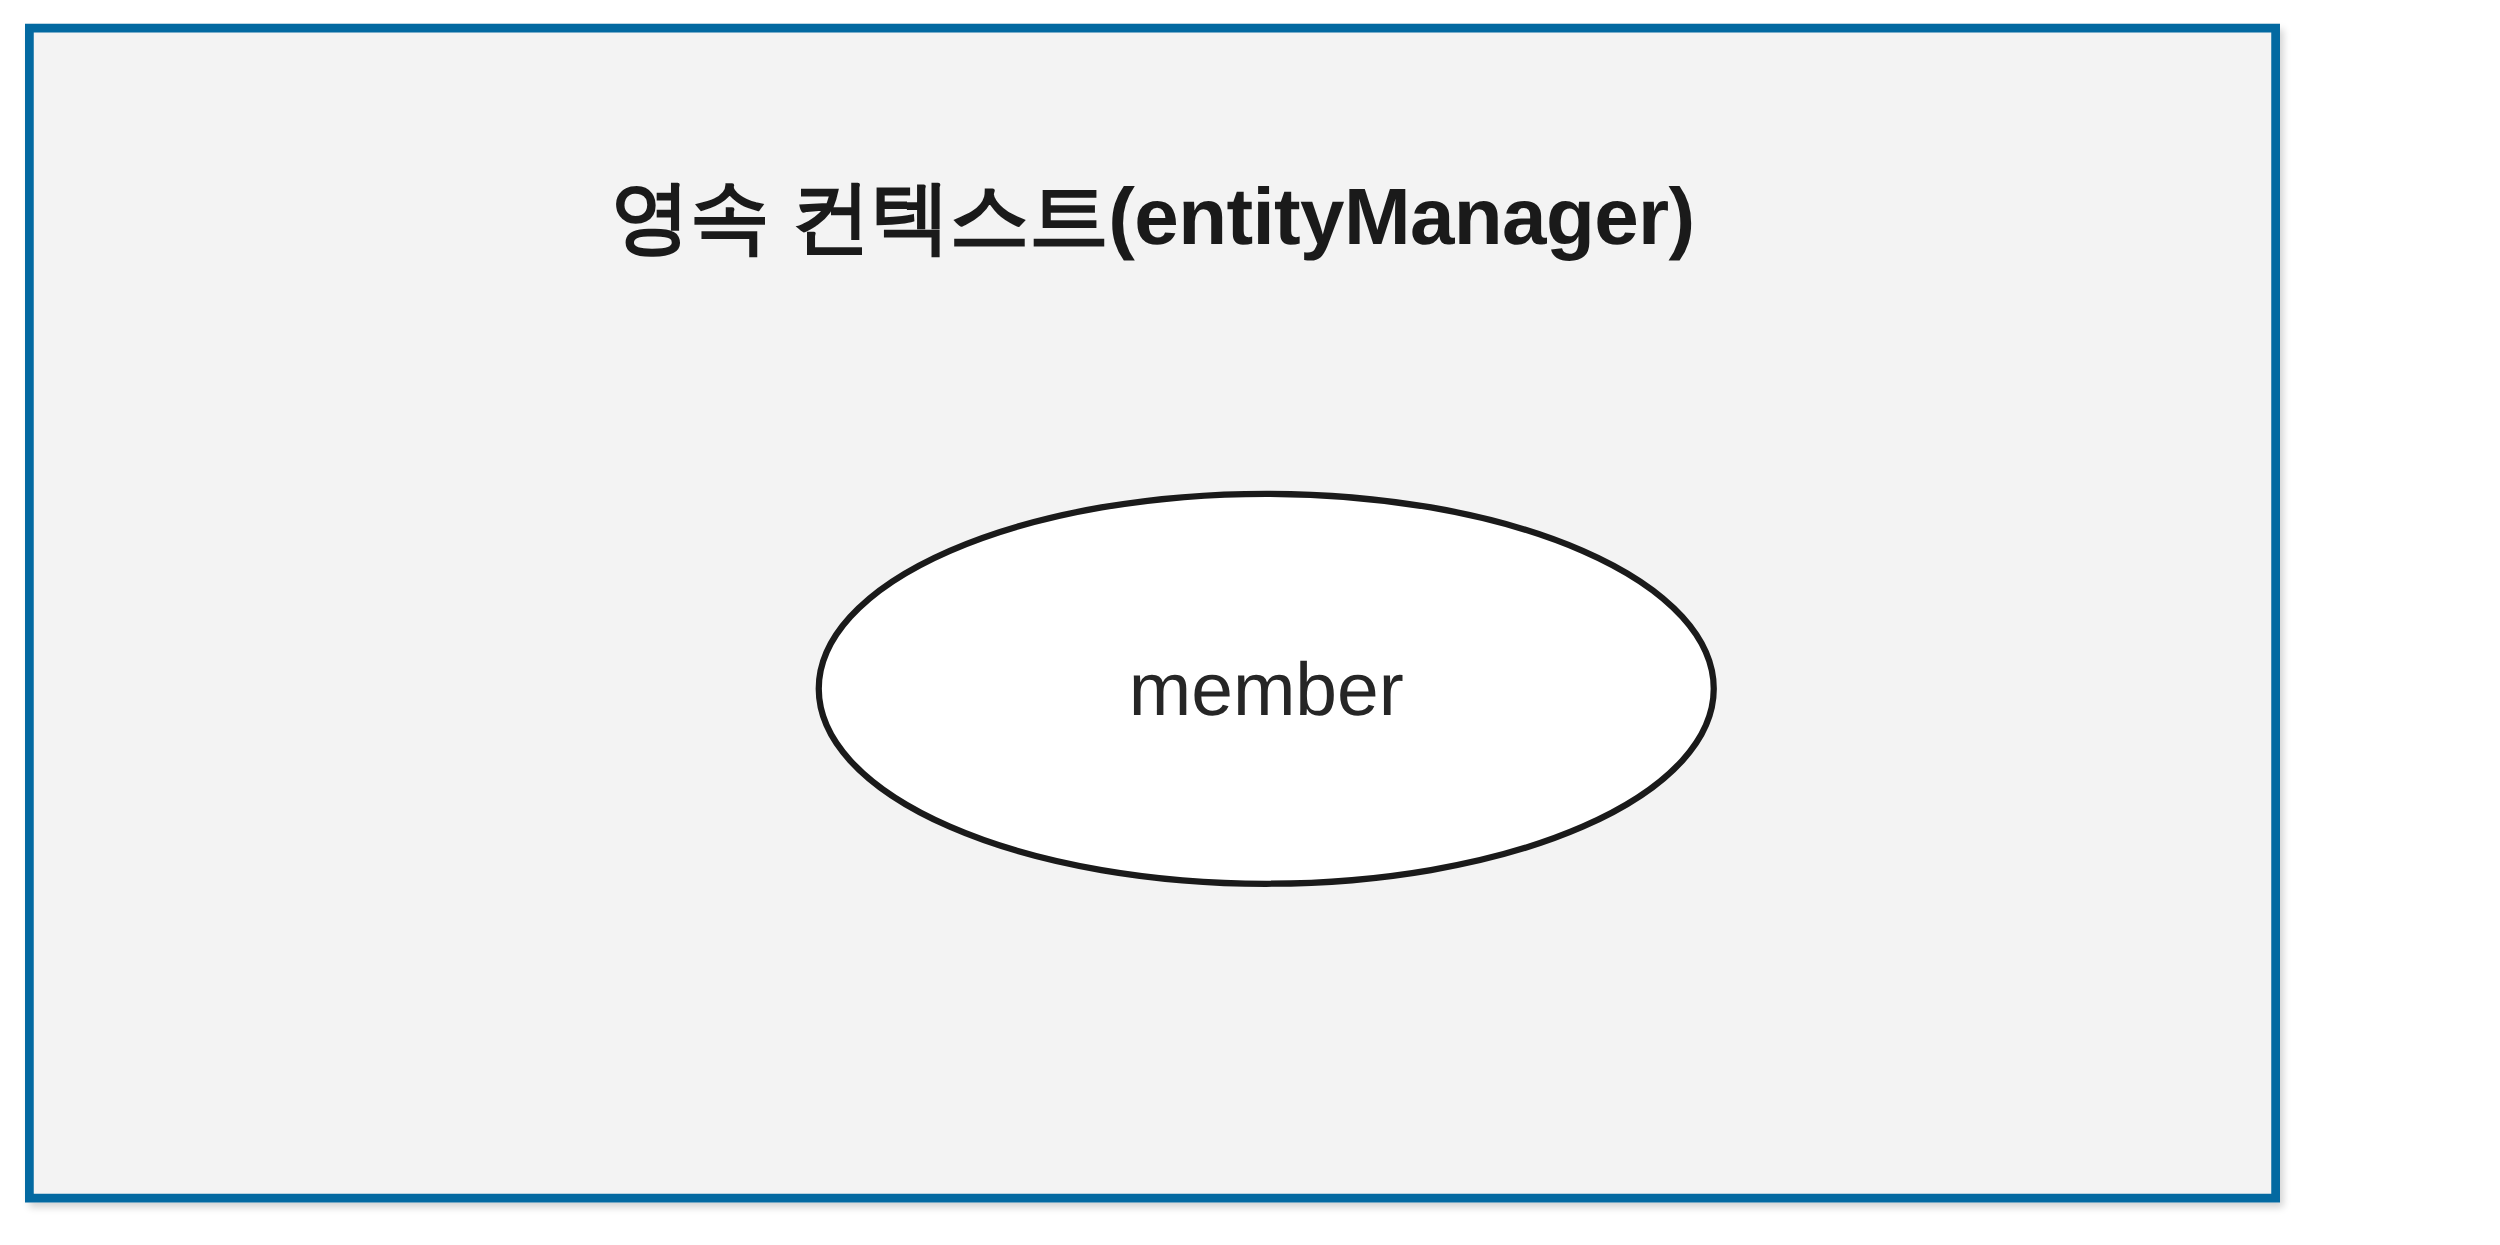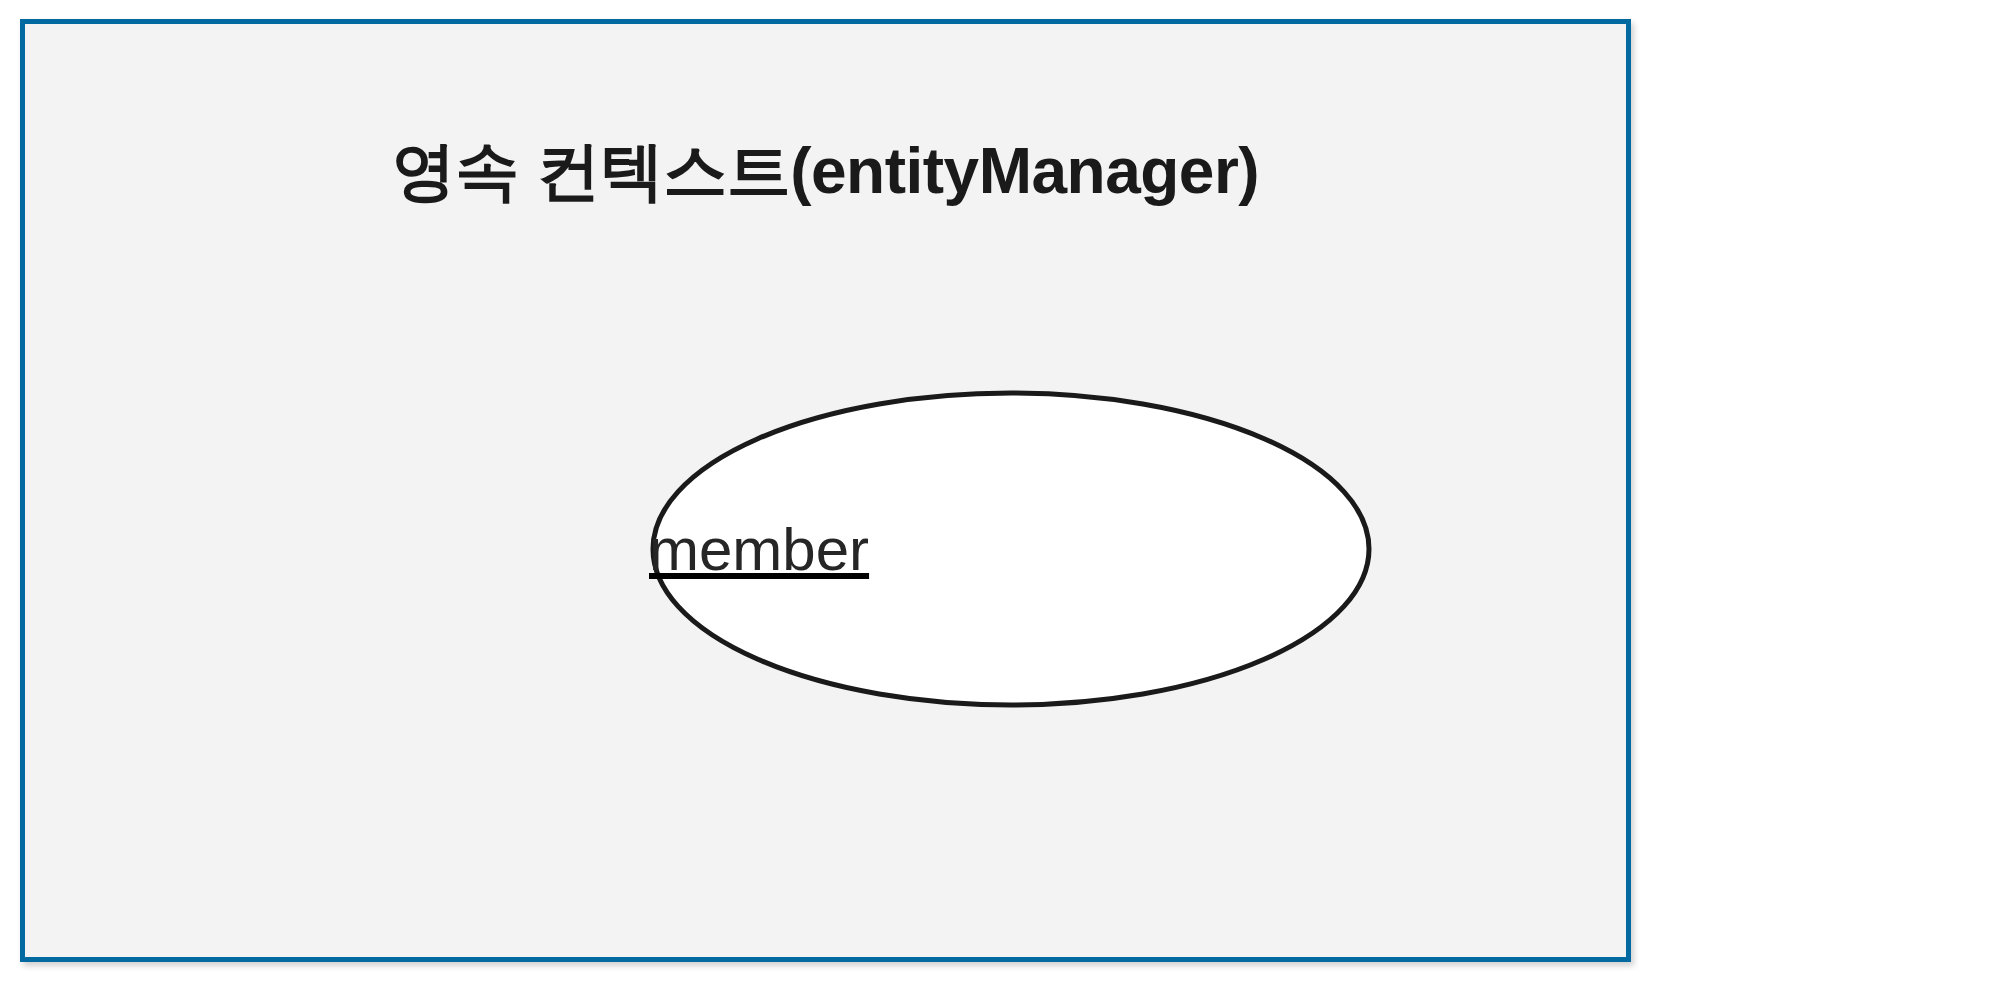--- a/index.html
+++ b/index.html
@@ -20,25 +20,25 @@
     width: 2000px;
     height: 996px;
     background: #ffffff;
   }
 
   
   .context-panel {
     position: absolute;
     left: 20px;
     top: 19px;
-    width: 1611px;
+    width: 1804px;
     height: 943px;
     box-sizing: border-box;
     background: #f3f3f3;
-    border: 5px solid #0369a1;
+    border: 7px solid #0369a1;
     box-shadow: 3px 4px 6px rgba(0, 0, 0, 0.18);
   }
 
   
   .context-title {
     position: absolute;
     left: 0;
     top: 112px;
     width: 100%;
     text-align: center;
@@ -70,24 +70,24 @@
     stroke-width: 5;
   }
 
   .entity-label-stack {
     position: absolute;
     left: 0;
     top: 0;
     width: 724px;
     height: 320px;
     display: flex;
-    flex-direction: row;
+    flex-direction: column;
     align-items: center;
+    justify-content: center;
     pointer-events: none;
-    text-decoration: underline;
   }
   .entity-name {
     font-size: 60px;
     font-weight: normal;
     color: #262626;
     line-height: 1.05;
     white-space: nowrap;
   }
   .entity-state {
     margin-top: 6px;

